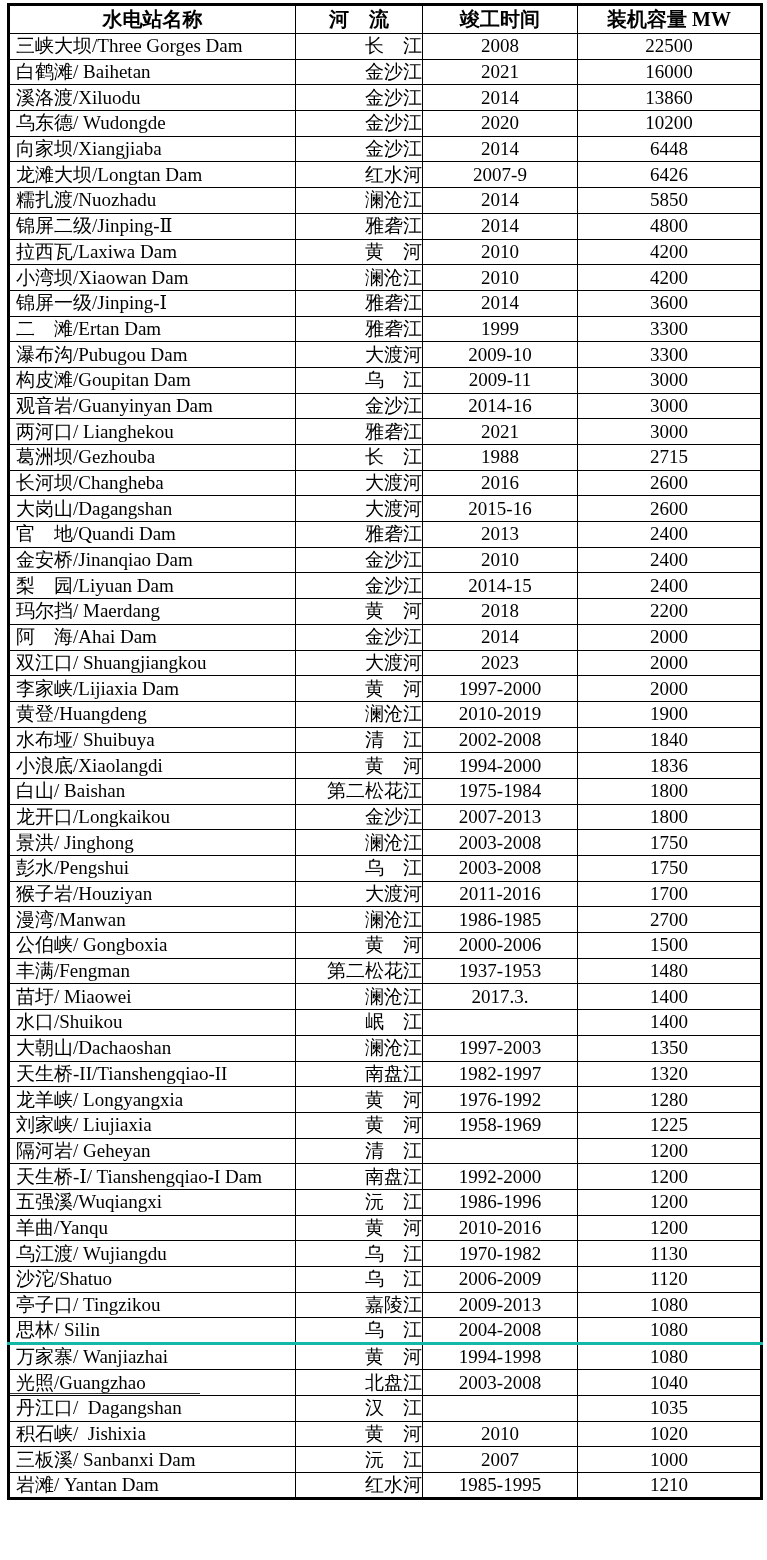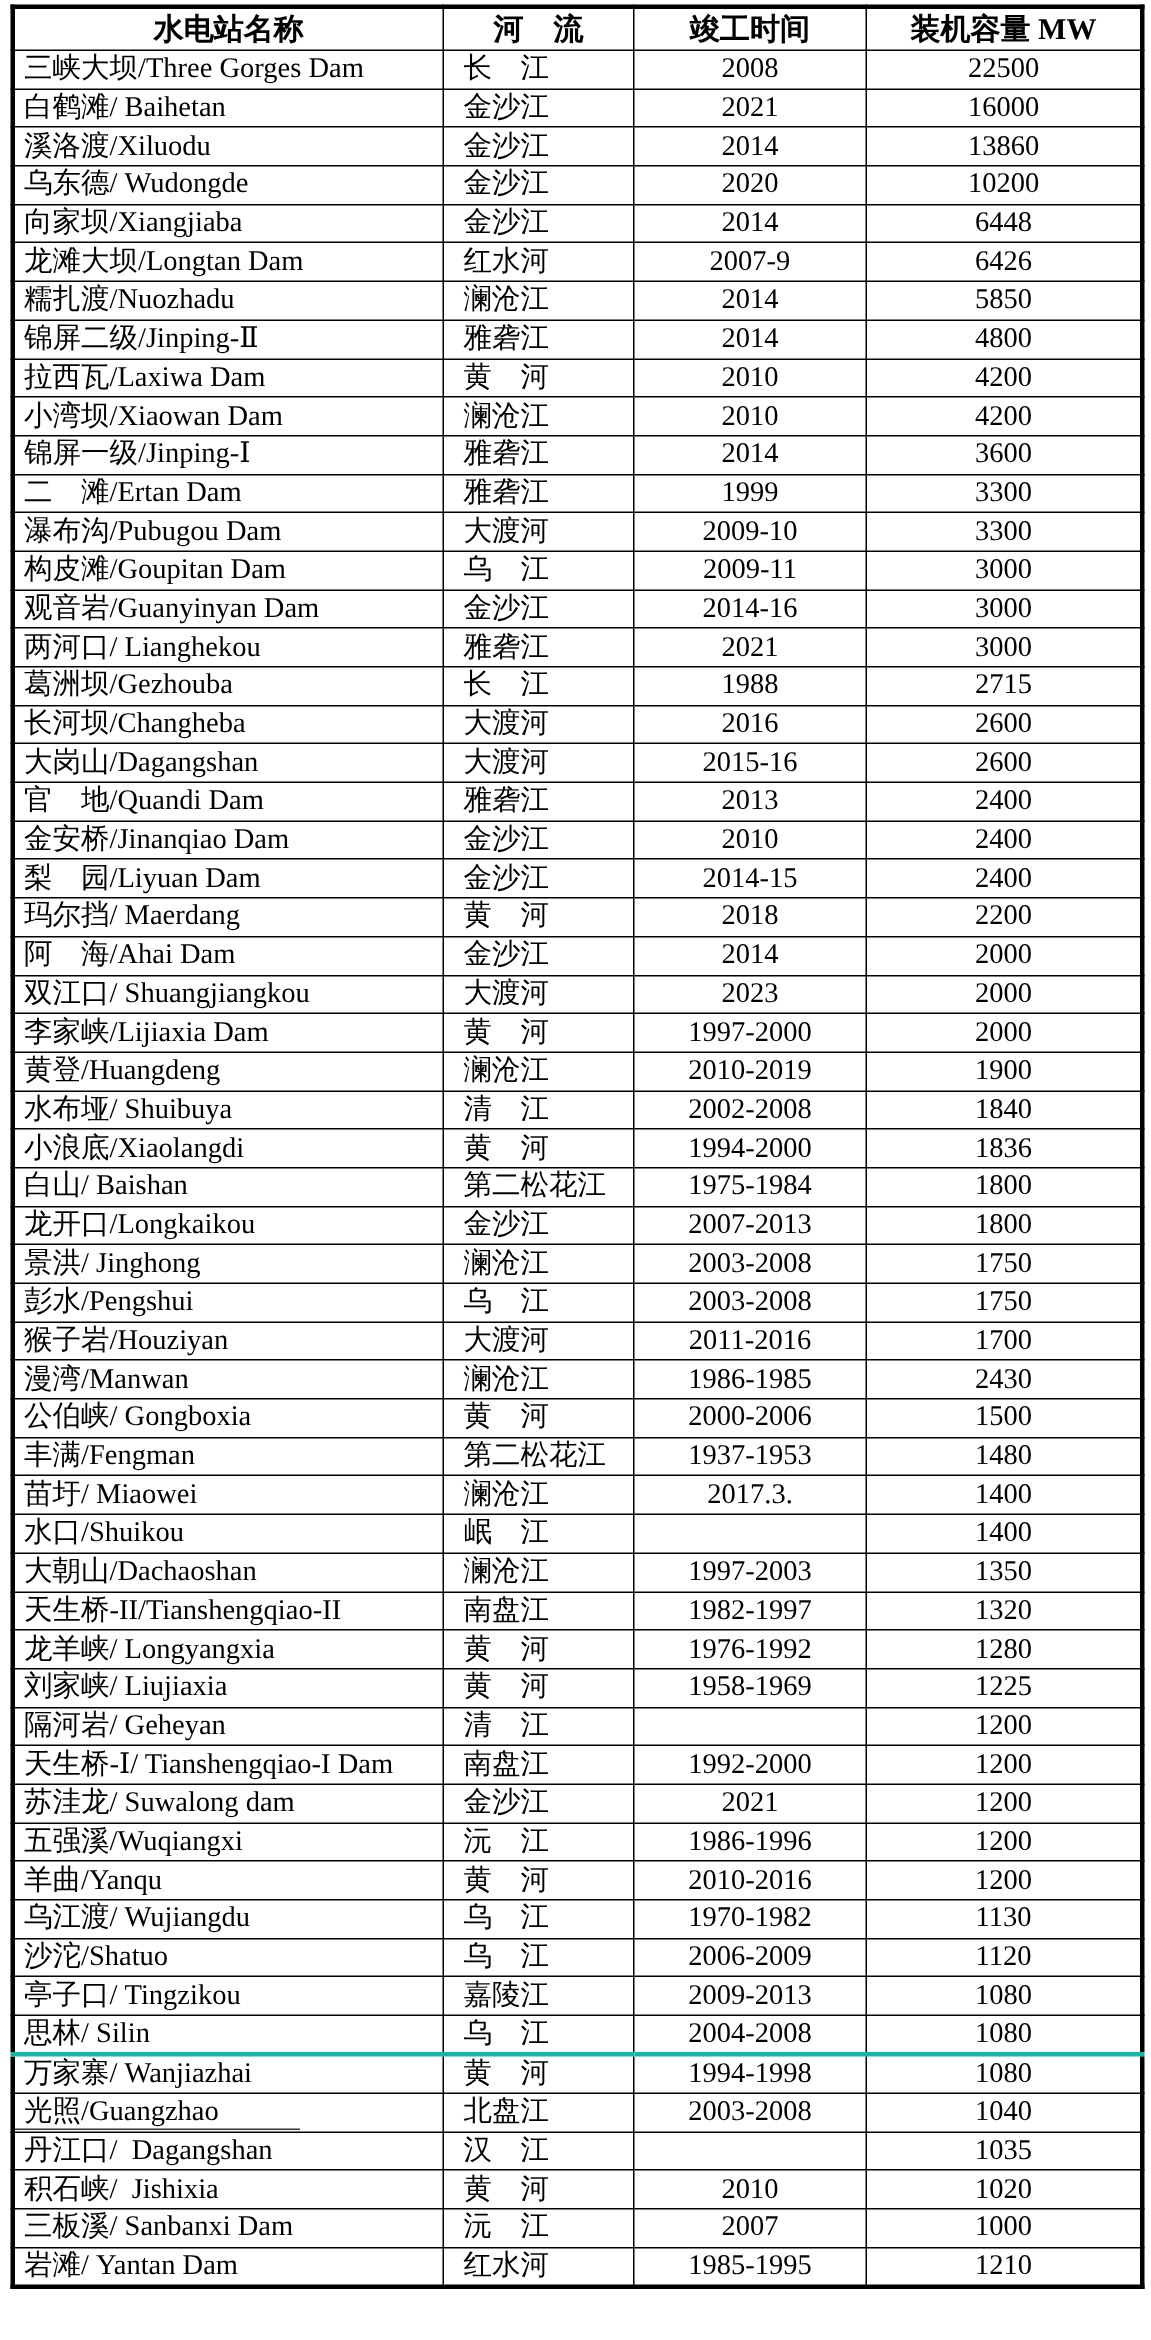--- a/index.html
+++ b/index.html
@@ -46,21 +46,21 @@
   tbody td {
     height: 25.7px;
     font-size: 19px;
     line-height: 24px;
   }
   tbody td:nth-child(1) {
     text-align: left;
     padding-left: 6px;
   }
   tbody td:nth-child(2) {
-    text-align: left;
+    text-align: right;
     padding-left: 13px;
   }
   tbody td:nth-child(3),
   tbody td:nth-child(4) {
     text-align: center;
   }
   tr.thick-top td {
     border-top: 3px solid #14b8a6;
   }
   td.underlined {
@@ -297,21 +297,21 @@
         <tr>
           <td>猴子岩/Houziyan</td>
           <td>大渡河</td>
           <td>2011-2016</td>
           <td>1700</td>
         </tr>
         <tr>
           <td>漫湾/Manwan</td>
           <td>澜沧江</td>
           <td>1986-1985</td>
-          <td>2430</td>
+          <td>2700</td>
         </tr>
         <tr>
           <td>公伯峡/ Gongboxia</td>
           <td>黄　河</td>
           <td>2000-2006</td>
           <td>1500</td>
         </tr>
         <tr>
           <td>丰满/Fengman</td>
           <td>第二松花江</td>
@@ -357,26 +357,20 @@
         <tr>
           <td>隔河岩/ Geheyan</td>
           <td>清　江</td>
           <td></td>
           <td>1200</td>
         </tr>
         <tr>
           <td>天生桥-Ⅰ/ Tianshengqiao-I Dam</td>
           <td>南盘江</td>
           <td>1992-2000</td>
-          <td>1200</td>
-        </tr>
-        <tr>
-          <td>苏洼龙/ Suwalong dam</td>
-          <td>金沙江</td>
-          <td>2021</td>
           <td>1200</td>
         </tr>
         <tr>
           <td>五强溪/Wuqiangxi</td>
           <td>沅　江</td>
           <td>1986-1996</td>
           <td>1200</td>
         </tr>
         <tr>
           <td>羊曲/Yanqu</td>

